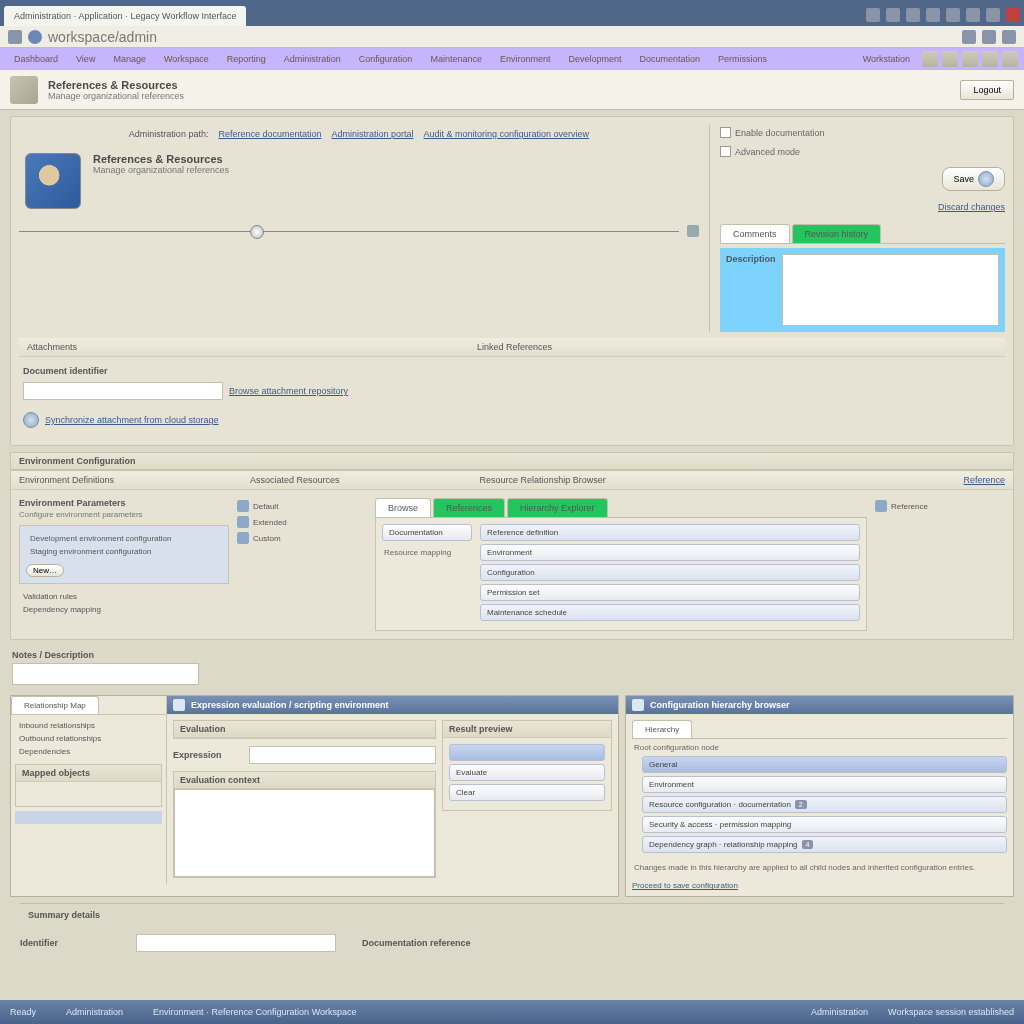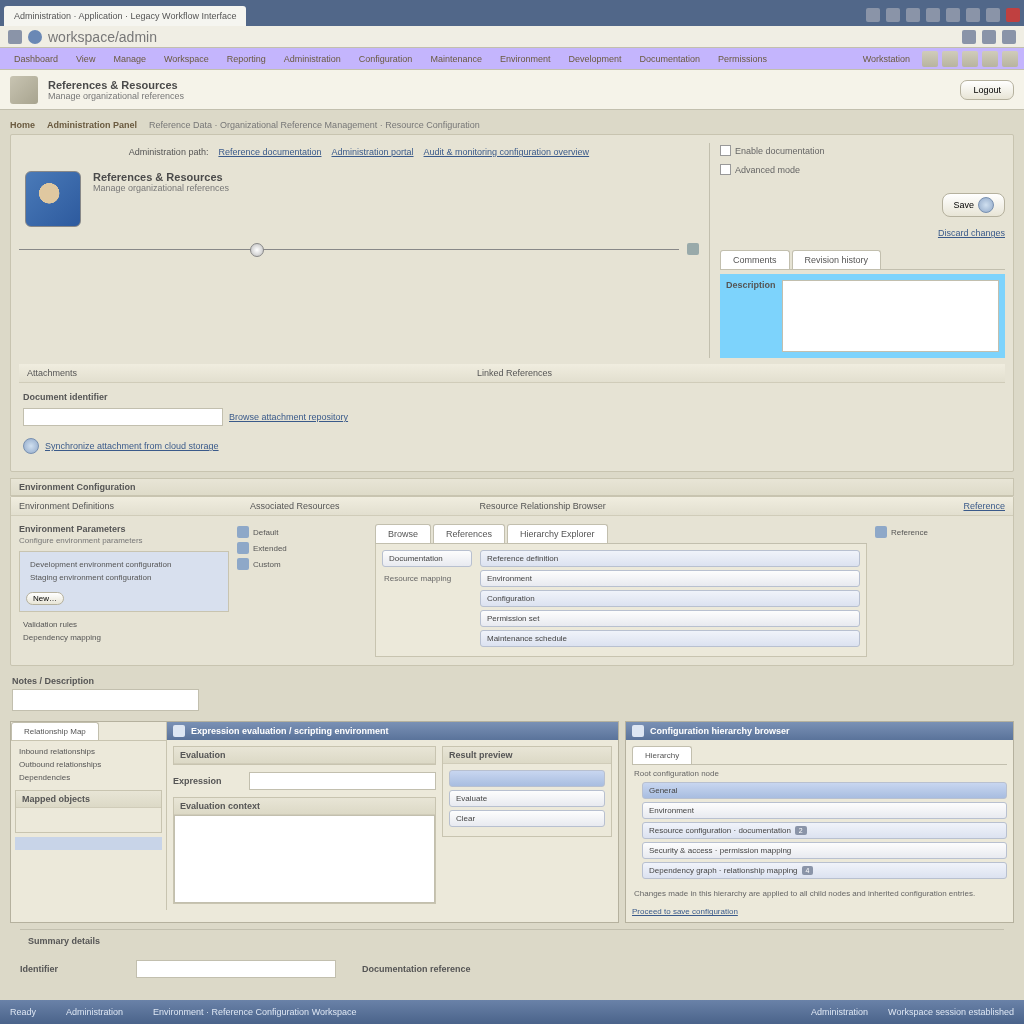--- a/index.html
+++ b/index.html
@@ -13,21 +13,21 @@
 .url-text { font-size: 14px; color: #777; }
 .menubar { background: #c4b5fd; height: 22px; border-bottom: 1px solid #c2bfae; display: flex; align-items: center; padding: 0 6px; gap: 2px; }
 .menu-item { font-size: 9px; color: #6a5a3f; padding: 3px 8px; cursor: pointer; }
 .menubar-right { margin-left: auto; display: flex; gap: 4px; align-items: center; }
 .m-icon { width: 16px; height: 16px; background: linear-gradient(#d0ccba,#b8b4a0); border-radius: 2px; }
 .header { background: #f5f3e9; height: 40px; border-bottom: 1px solid #c2bfae; display: flex; align-items: center; padding: 0 10px; gap: 10px; }
 .header-icon { width: 28px; height: 28px; background: linear-gradient(135deg,#c8c4b2,#a8a48f); border-radius: 3px; }
 .header-titles { flex: 1; }
 .header-title { font-size: 11px; font-weight: bold; color: #4a4a4a; }
 .header-sub { font-size: 9px; color: #777; }
-.header-btn { background: linear-gradient(#fff,#e8e5d6); border: 1px solid #b5b19e; padding: 4px 12px; font-size: 9px; border-radius: 7px; cursor: pointer; }
+.header-btn { background: linear-gradient(#fff,#e8e5d6); border: 1px solid #b5b19e; padding: 4px 12px; font-size: 9px; border-radius: 2px; cursor: pointer; }
 .content { padding: 6px 10px; }
 .breadcrumb { display: flex; gap: 12px; font-size: 9px; padding: 4px 0; }
 .breadcrumb span { color: #6a5a3f; font-weight: bold; }
 .panel { background: #e6e3d4; border: 1px solid #c8c4b0; border-radius: 2px; margin-bottom: 6px; }
 .panel-head { background: linear-gradient(#f0eddf,#e2dfcf); padding: 4px 8px; font-size: 9px; color: #555; border-bottom: 1px solid #d0ccb9; display: flex; gap: 20px; }
 .panel-body { padding: 8px; }
 .top-section { display: flex; gap: 10px; }
 .top-left { width: 680px; }
 .top-right { flex: 1; display: flex; flex-direction: column; gap: 4px; }
 .identity-row { display: flex; align-items: flex-start; gap: 12px; padding: 10px 6px; }
@@ -36,23 +36,23 @@
 .identity-text { }
 .identity-name { font-size: 11px; font-weight: bold; color: #4a4a4a; }
 .identity-sub { font-size: 9px; color: #777; }
 .links-row { font-size: 9px; color: #555; padding: 4px 0; display: flex; gap: 10px; flex-wrap: wrap; }
 .links-row a { color: #3a5a8a; text-decoration: underline; cursor: pointer; }
 .slider-row { padding: 6px 0; display: flex; align-items: center; gap: 8px; }
 .slider-track { flex: 1; height: 1px; background: #888; position: relative; }
 .slider-thumb { position: absolute; left: 35%; top: -6px; width: 14px; height: 14px; border-radius: 50%; background: radial-gradient(#fff,#bbb); border: 1px solid #888; }
 .check-row { display: flex; align-items: center; gap: 4px; font-size: 9px; color: #666; padding: 2px 0; }
 .check-box { width: 11px; height: 11px; border: 1px solid #999; background: #fff; }
-.small-btn { background: linear-gradient(#fff,#e8e5d6); border: 1px solid #b5b19e; padding: 3px 10px; font-size: 9px; border-radius: 8px; cursor: pointer; display: flex; align-items: center; gap: 4px; margin-top: 8px; }
+.small-btn { background: linear-gradient(#fff,#e8e5d6); border: 1px solid #b5b19e; padding: 3px 10px; font-size: 9px; border-radius: 8px; cursor: pointer; display: flex; align-items: center; gap: 4px; }
 .tabs-mini { display: flex; gap: 0; border-bottom: 1px solid #c2bfae; }
-.tab-mini { padding: 4px 12px; font-size: 9px; color: #555; background: #ffffff; border: 1px solid #c2bfae; border-bottom: none; border-radius: 3px 3px 0 0; margin-right: 2px; }
+.tab-mini { padding: 4px 12px; font-size: 9px; color: #555; background: #22c55e; border: 1px solid #c2bfae; border-bottom: none; border-radius: 3px 3px 0 0; margin-right: 2px; }
 .tab-mini.active { background: #fff; }
 .white-box { background: #fff; border: 1px solid #c2bfae; min-height: 60px; }
 .field-row { display: flex; align-items: center; gap: 6px; padding: 3px 0; }
 .field-label { font-size: 9px; color: #555; font-weight: bold; min-width: 110px; }
 .field-input { background: #fff; border: 1px solid #c2bfae; height: 18px; flex: 1; max-width: 200px; padding: 0 4px; }
 .link-text { font-size: 9px; color: #3a5a8a; text-decoration: underline; cursor: pointer; }
 .section-bar { background: linear-gradient(#e8e5d6,#dedbc9); border: 1px solid #c8c4b0; padding: 3px 8px; font-size: 9px; font-weight: bold; color: #555; }
 .cols { display: flex; gap: 8px; }
 .col { flex: 1; }
 .mini-panel { border: 1px solid #c8c4b0; background: #ece9da; font-size: 9px; }
@@ -133,25 +133,20 @@
   <div class="header-icon"></div>
   <div class="header-titles">
     <div class="header-title">References &amp; Resources</div>
     <div class="header-sub">Manage organizational references</div>
   </div>
   <button class="header-btn">Logout</button>
 </div>
 
 <div class="content">
 
-  <div class="breadcrumb">
-    <span>Home</span>
-    <span>Administration Panel</span>
-    <span style="font-weight:normal;color:#777">Reference Data · Organizational Reference Management · Resource Configuration</span>
-  </div>
 
   <div class="panel">
     <div class="panel-body">
       <div class="top-section">
         <div class="top-left">
           <div class="links-row" style="justify-content:center">
             <span>Administration path:</span>
             <a>Reference documentation</a>
             <a>Administration portal</a>
             <a>Audit &amp; monitoring configuration overview</a>

